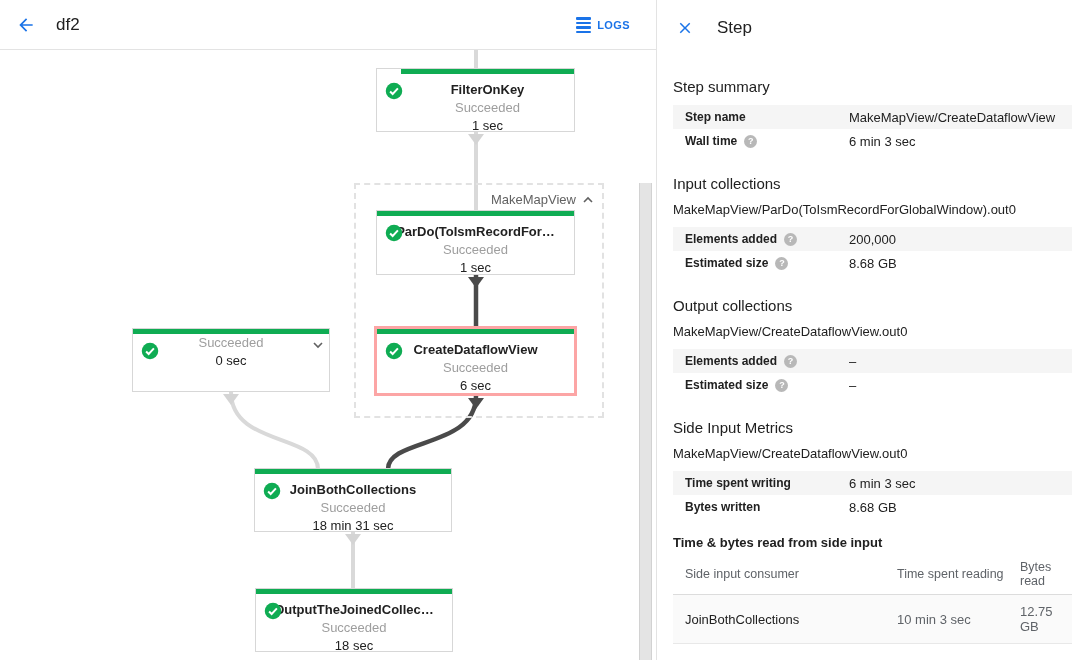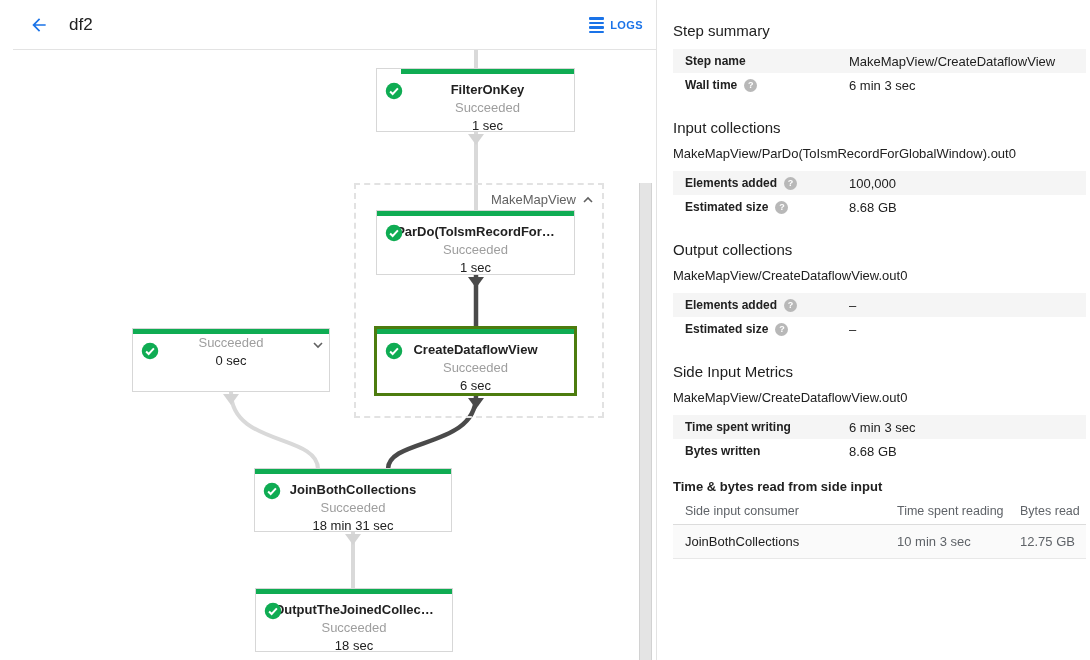--- a/index.html
+++ b/index.html
@@ -2,21 +2,21 @@
 <html><head>
 <meta charset="utf-8">
 <style>
   * { box-sizing: border-box; margin: 0; padding: 0; }
   html,body { width:1090px; height:660px; background:#fff; font-family:"Liberation Sans", sans-serif; }
   #app { position:relative; width:1090px; height:660px; overflow:hidden; background:#fff; }
 
   
   .left-pane { position:absolute; left:0; top:0; width:656px; height:660px; }
   .left-header { position:absolute; left:0; top:0; width:656px; height:50px; background:#fff;
-                 border-bottom:1px solid #e3e3e3; display:flex; align-items:center;margin-left:13px; }
+                 border-bottom:1px solid #e3e3e3; display:flex; align-items:center; }
   .back-btn { margin-left:12px; width:28px; height:28px; display:flex; align-items:center; justify-content:center; cursor:pointer; }
   .job-title { margin-left:16px; font-size:17px; font-weight:500; color:#212121; }
   .logs-btn { position:absolute; right:26px; top:0; height:50px; display:flex; align-items:center; gap:6px; cursor:pointer; }
   .logs-icon { display:flex; flex-direction:column; gap:2px; }
   .logs-icon span { display:block; width:15px; height:2.5px; background:#1a73e8; border-radius:1px; }
   .logs-label { color:#1a73e8; font-size:11px; font-weight:700; letter-spacing:.4px; }
 
   
   .graph-area { position:absolute; left:0; top:50px; width:656px; height:610px; background:#fff; overflow:hidden; }
   .edges { position:absolute; left:0; top:0; }
@@ -25,34 +25,34 @@
                border:2px dashed #e2e2e2; background:transparent; }
   .group-label { position:absolute; top:7px; right:26px; font-size:13px; color:#616161; cursor:pointer; }
   .group-chevron { position:absolute; top:11px; right:8px; cursor:pointer; }
 
   .node { position:absolute; background:#fff; border:1px solid #d7d7d7; text-align:center; cursor:pointer; }
   .node .bar { height:5px; background:#0fac53; }
   .node .check { position:absolute; left:8px; top:13px; width:18px; height:18px; }
   .node .n-title { margin-top:7px; font-size:13px; font-weight:700; color:#212121; line-height:18px; white-space:nowrap; }
   .node .n-status { font-size:13px; color:#9e9e9e; line-height:18px; }
   .node .n-time { font-size:13px; color:#212121; line-height:18px; }
-  .node.selected { border:3px solid #4d7c0f; }
+  .node.selected { border:3px solid #fca5a5; }
   .node .expand { position:absolute; right:5px; top:12px; cursor:pointer; }
 
   .v-scrollbar { position:absolute; left:639px; top:183px; width:13px; height:477px;
                  background:#e4e4e4; border-left:1px solid #d2d2d2; border-right:1px solid #d2d2d2; cursor:pointer; }
 
   
   .right-pane { position:absolute; left:656px; top:0; width:434px; height:660px; background:#fff;
                 border-left:1px solid #e3e3e3; }
   .panel-header { height:56px; display:flex; align-items:center; }
   .close-btn { margin-left:16px; width:24px; height:24px; display:flex; align-items:center; justify-content:center; cursor:pointer; }
   .panel-title { margin-left:20px; font-size:17px; color:#212121; }
 
-  .panel-body { padding:0 4px 0 16px; }
+  .panel-body { padding:0 18px 0 16px; }
   .section-title { font-size:15px; color:#212121; font-weight:400; margin:22px 0 10px 0; }
   .collection-name { font-size:13px; color:#212121; margin:0 0 10px 0; }
 
   .mrow { display:flex; align-items:center; height:24px; padding-left:12px; }
   .mrow.alt { background:#f5f5f5; }
   .mlabel { flex:0 0 164px; display:flex; align-items:center; font-size:12px; font-weight:700; color:#212121; }
   .help { display:inline-block; width:13px; height:13px; margin-left:7px; border-radius:50%;
           background:#b8b8b8; color:#fff; font-size:9px; font-weight:700; line-height:13px; text-align:center; cursor:pointer; }
   .mvalue { font-size:13px; color:#212121; }
 
@@ -178,20 +178,28 @@
         <div class="n-title">OutputTheJoinedCollec…</div>
         <div class="n-status">Succeeded</div>
         <div class="n-time">18 sec</div>
       </div>
     </div>
 
     <div class="v-scrollbar"></div>
   </div>
 
   <div class="right-pane">
+    <div class="panel-header">
+      <div class="close-btn">
+        <svg width="18" height="18" viewBox="0 0 24 24">
+          <path d="M19 6.4L17.6 5 12 10.6 6.4 5 5 6.4 10.6 12 5 17.6 6.4 19 12 13.4 17.6 19 19 17.6 13.4 12z" fill="#1a73e8"></path>
+        </svg>
+      </div>
+      <div class="panel-title">Step</div>
+    </div>
 
     <div class="panel-body">
 
       <div class="section-title">Step summary</div>
       <div class="mrow alt">
         <span class="mlabel">
             <span>Step name</span>
           </span>
         <span class="mvalue">MakeMapView/CreateDataflowView</span>
       </div>
@@ -203,21 +211,21 @@
         <span class="mvalue">6 min 3 sec</span>
       </div>
 
       <div class="section-title">Input collections</div>
       <div class="collection-name">MakeMapView/ParDo(ToIsmRecordForGlobalWindow).out0</div>
       <div class="mrow alt">
         <span class="mlabel">
             <span>Elements added</span>
             <span class="help">?</span>
           </span>
-        <span class="mvalue">100,000</span>
+        <span class="mvalue">200,000</span>
       </div>
       <div class="mrow">
         <span class="mlabel">
             <span>Estimated size</span>
             <span class="help">?</span>
           </span>
         <span class="mvalue">8.68 GB</span>
       </div>
 
       <div class="section-title">Output collections</div>

